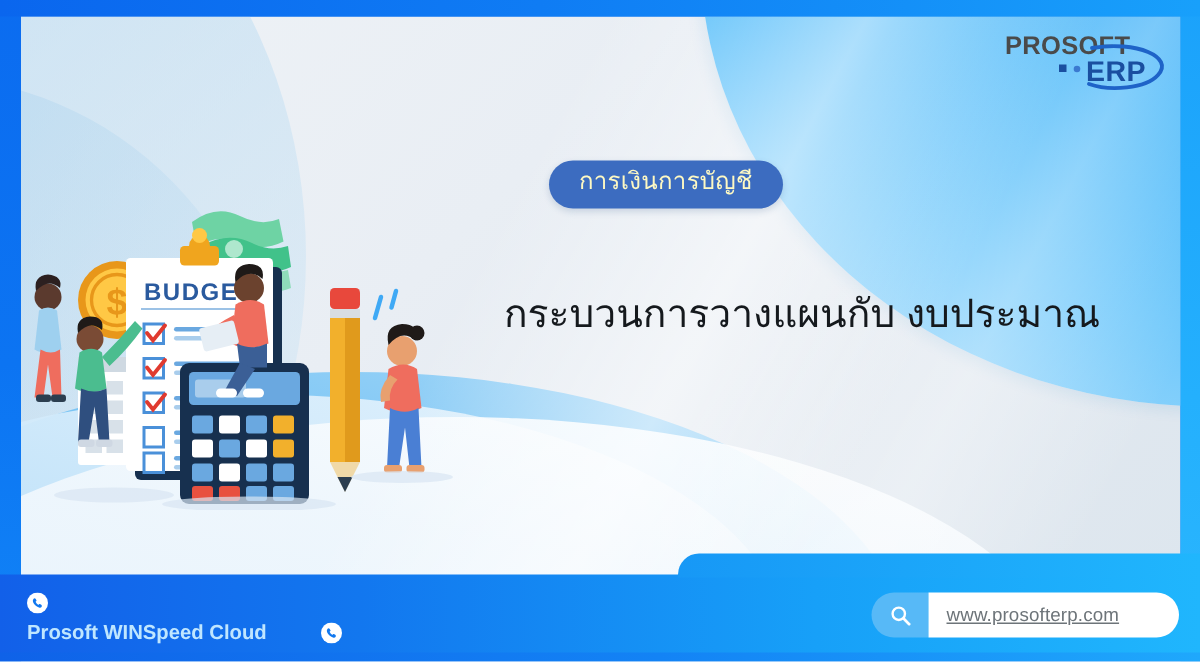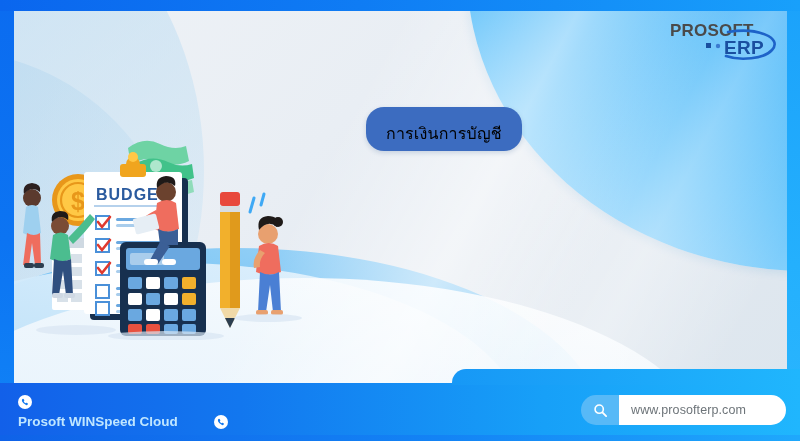--- a/index.html
+++ b/index.html
@@ -148,23 +148,23 @@
     width: 118px; height: 48px;
     z-index: 7;
   }
 
   
   .badge {
     position: absolute;
     left: 366px; top: 107px;
     z-index: 7;
     background: #3c6cc0;
-    color: #000000;
+    color: #fef9c3;
     border-radius: 18px;
-    padding: 17px 20px 7px;
+    padding: 5px 20px 7px;
     font-size: 16px;
     line-height: 1.25;
     letter-spacing: .2px;
     box-shadow: 0 2px 5px rgba(30,70,130,.18);
     white-space: nowrap;
   }
 
   
   .headline {
     position: absolute;
@@ -245,20 +245,21 @@
     flex: 1 1 auto;
     height: 30px;
     background: #ffffff;
     border-top-right-radius: 16px;
     border-bottom-right-radius: 16px;
     display: flex; align-items: center;
     padding-left: 12px;
     color: #6d7479;
     font-size: 12.5px;
     letter-spacing: .1px;
+    text-decoration: underline;
   }
 </style>
 </head>
 <body>
 
 <div id="banner">
 
   <div class="frame-left"></div>
   <div class="frame-right"></div>
   <div class="frame-top"></div>
@@ -286,20 +287,21 @@
       <text x="4" y="20" font-family="Liberation Sans, sans-serif" font-size="17" font-weight="bold" fill="#4a4a4a" letter-spacing="0.2">PROSOFT</text>
       <rect x="40" y="27" width="5" height="5" fill="#1a4fa0"></rect>
       <circle cx="52" cy="30" r="2.2" fill="#3b7ad0"></circle>
       <text x="58" y="38" font-family="Liberation Sans, sans-serif" font-size="19" font-weight="bold" fill="#1a4fa0" letter-spacing="0.3">ERP</text>
       <path d="M62 16 C92 11, 117 22, 106 34 C98 43, 74 45, 60 40" fill="none" stroke="#1e63c8" stroke-width="2.6" stroke-linecap="round"></path>
     </svg>
   </div>
 
   <div class="badge">การเงินการบัญชี</div>
 
+  <div class="headline">กระบวนการวางแผนกับ งบประมาณ</div>
 
   <div class="illu">
     <svg viewBox="0 0 330 210" width="330" height="210" aria-hidden="true">
 
       <g>
         <path d="M112 18 q16 -12 32 -4 q14 7 26 2 l3 15 q-14 7 -28 1 q-16 -7 -30 3 z" fill="#6ed3a4"></path>
         <path d="M118 34 q18 -10 34 -2 q12 6 24 2 l2 14 q-13 6 -26 1 q-15 -6 -31 3 z" fill="#41c28a"></path>
         <path d="M124 50 q16 -9 31 -2 q11 5 21 2 l2 12 q-12 5 -23 1 q-14 -6 -29 3 z" fill="#8fdcba"></path>
         <circle cx="140" cy="36" r="6" fill="#c9f0dd" opacity=".8"></circle>
       </g>

